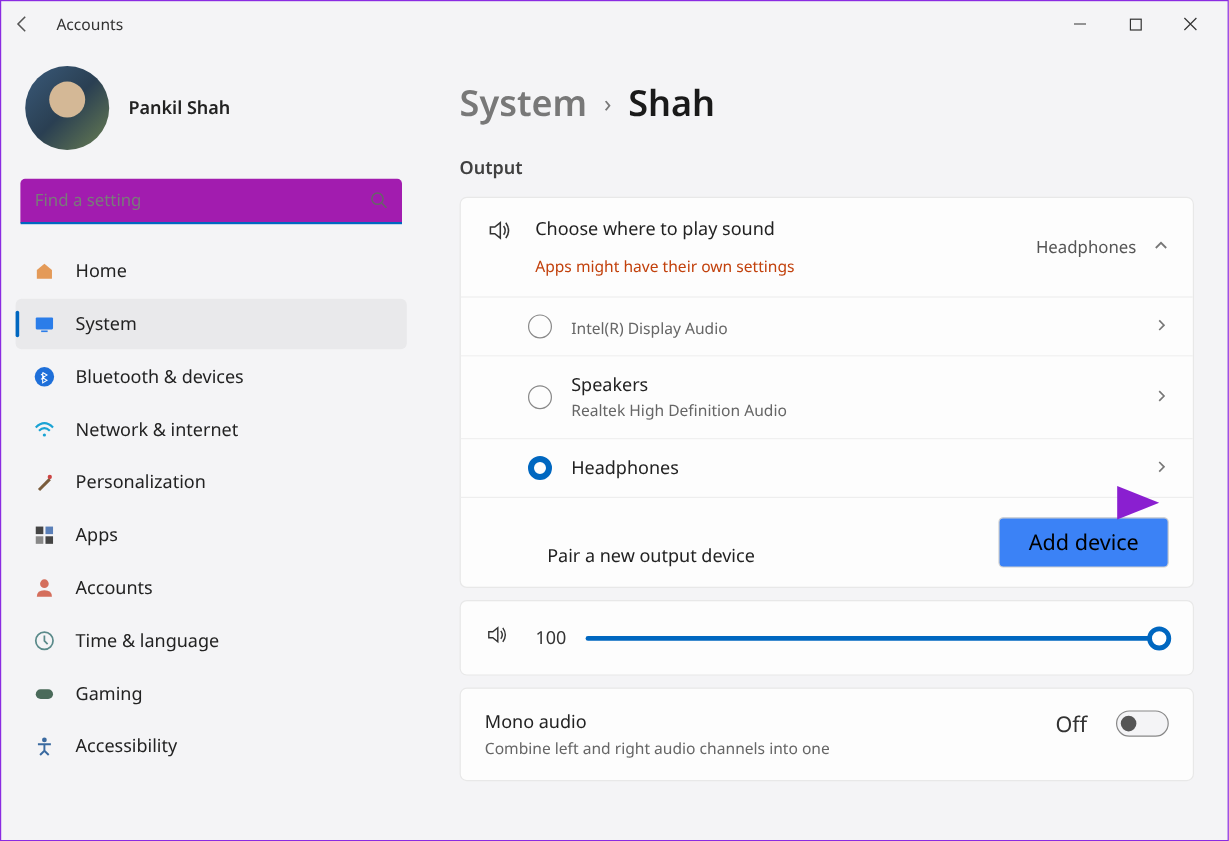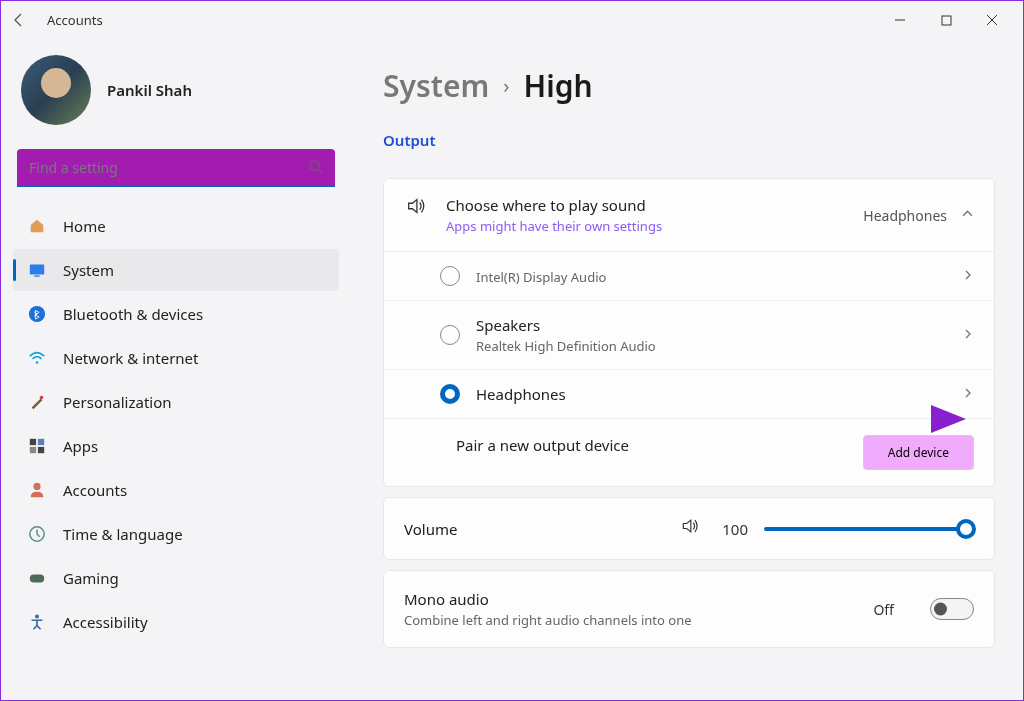--- a/index.html
+++ b/index.html
@@ -23,51 +23,51 @@
 .nav{display:flex;flex-direction:column;gap:2px}
 .nav-item{display:flex;align-items:center;gap:16px;height:42px;padding:0 14px;border-radius:5px;cursor:pointer;font-size:15px;color:#222;position:relative}
 .nav-item.active{background:#e9e9eb}
 .nav-item.active::before{content:"";position:absolute;left:0;top:10px;bottom:10px;width:3px;border-radius:2px;background:#0067c0}
 .nav-icon{width:20px;height:20px;display:flex;align-items:center;justify-content:center;font-size:16px}
 .main{flex:1;padding:26px 28px 0 32px;overflow-y:auto}
 .breadcrumb{display:flex;align-items:center;gap:14px;margin-bottom:24px}
 .bc-parent{font-size:30px;font-weight:600;color:#787878}
 .bc-sep{font-size:20px;color:#787878}
 .bc-current{font-size:30px;font-weight:600;color:#1a1a1a}
-.section-title{font-size:15px;font-weight:600;color:#1d4ed8;margin-bottom:28px}
+.section-title{font-size:15px;font-weight:600;color:#404040;margin-bottom:14px}
 .card{background:#fdfdfd;border:1px solid #e8e8e8;border-radius:6px;margin-bottom:10px}
 .card-header{display:flex;padding:16px 20px;gap:18px}
 .card-header .leading{width:24px;text-align:center;color:#333}
 .card-header .titles{flex:1}
 .card-header .ttl{font-size:15px;color:#222}
-.card-header .sub{font-size:13px;color:#8b5cf6;margin-top:2px}
+.card-header .sub{font-size:13px;color:#c2410c;margin-top:12px}
 .card-header .trail{display:flex;align-items:center;gap:14px;color:#555;font-size:14px}
 .chev{color:#777;font-size:13px}
 .device-list{border-top:1px solid #eee}
 .device-row{display:flex;align-items:center;padding:14px 20px 14px 56px;gap:16px;border-bottom:1px solid #f0f0f0;cursor:pointer;position:relative}
 .device-row:last-child{border-bottom:none}
 .radio{width:20px;height:20px;border:1.5px solid #888;border-radius:50%;flex-shrink:0;display:flex;align-items:center;justify-content:center}
 .radio.sel{border:5px solid #0067c0}
 .device-txt{flex:1}
 .device-name{font-size:15px;color:#222}
 .device-sub{font-size:13px;color:#666;margin-top:2px}
-.pair-row{display:flex;align-items:flex-start;justify-content:space-between;padding:16px 20px 16px 72px;border-top:1px solid #eee}
+.pair-row{display:flex;align-items:flex-end;justify-content:space-between;padding:16px 20px 16px 72px;border-top:1px solid #eee}
 .pair-row .lbl{font-size:15px;color:#222}
-.btn{background:#f0abfc;border:1px solid #d0d0d0;border-radius:4px;padding:8px 24px;font-size:12px;cursor:pointer}
+.btn{background:#3b82f6;border:1px solid #d0d0d0;border-radius:4px;padding:8px 24px;font-size:18px;cursor:pointer}
 .vol-row{display:flex;align-items:center;padding:18px 20px;gap:16px}
 .vol-row .lbl{flex:0 0 260px;font-size:15px}
 .vol-icon{color:#333}
 .vol-val{font-size:15px;color:#333;width:32px;text-align:right}
 .slider{flex:1;height:4px;background:#0067c0;border-radius:2px;position:relative}
 .slider-thumb{position:absolute;right:-2px;top:50%;transform:translate(0,-50%);width:20px;height:20px;border-radius:50%;background:#fff;border:4px solid #0067c0}
-.mono-row{display:flex;align-items:center;padding:18px 20px;gap:16px}
+.mono-row{display:flex;align-items:flex-start;padding:18px 20px;gap:16px}
 .mono-txt{flex:1}
 .mono-txt .ttl{font-size:15px;color:#222}
 .mono-txt .sub{font-size:13px;color:#666;margin-top:2px}
-.toggle-lbl{font-size:14px;color:#333;margin-right:20px}
+.toggle-lbl{font-size:18px;color:#333;margin-right:8px}
 .toggle{width:44px;height:22px;border:1.5px solid #888;border-radius:11px;position:relative;background:#f4f4f6}
 .toggle::after{content:"";position:absolute;left:3px;top:50%;transform:translateY(-50%);width:13px;height:13px;border-radius:50%;background:#555}
 .arrow-annot{position:absolute;pointer-events:none}
 
 .ic-home{color:#e08a3c}
 .ic-sys{color:#2b7de9}
 .ic-bt{color:#1e6fd9}
 .ic-net{color:#1aa3d4}
 .ic-pers{color:#7a5c3c}
 .ic-apps{color:#444}
@@ -214,21 +214,21 @@
           </span>
         <span>Accessibility</span>
       </div>
     </nav>
   </aside>
 
   <main class="main">
     <div class="breadcrumb">
       <span class="bc-parent">System</span>
       <span class="bc-sep">›</span>
-      <span class="bc-current">High</span>
+      <span class="bc-current">Shah</span>
     </div>
 
     <div class="section-title">Output</div>
 
     <div class="card">
       <div class="card-header">
         <div class="leading">
           <svg width="22" height="22" viewBox="0 0 24 24">
               <path d="M4 9 H8 L13 5 V19 L8 15 H4 Z" fill="none" stroke="#333" stroke-width="1.4"></path>
               <path d="M16 8 Q19 12 16 16" stroke="#333" stroke-width="1.4" fill="none"></path>
@@ -279,21 +279,20 @@
       </div>
 
       <div class="pair-row">
         <span class="lbl">Pair a new output device</span>
         <button class="btn">Add device</button>
       </div>
     </div>
 
     <div class="card">
       <div class="vol-row">
-        <span class="lbl">Volume</span>
         <span class="vol-icon">
           <svg width="20" height="20" viewBox="0 0 24 24">
               <path d="M4 9 H8 L13 5 V19 L8 15 H4 Z" fill="none" stroke="#333" stroke-width="1.4"></path>
               <path d="M16 8 Q19 12 16 16" stroke="#333" stroke-width="1.4" fill="none"></path>
               <path d="M18 5 Q23 12 18 19" stroke="#333" stroke-width="1.4" fill="none"></path>
             </svg>
         </span>
         <span class="vol-val">100</span>
         <div class="slider">
           <div class="slider-thumb"></div>

